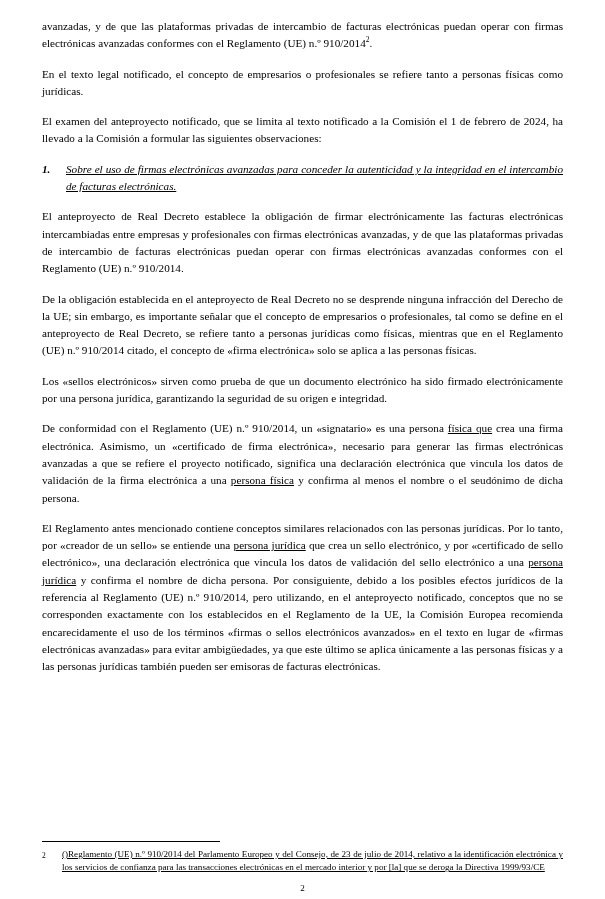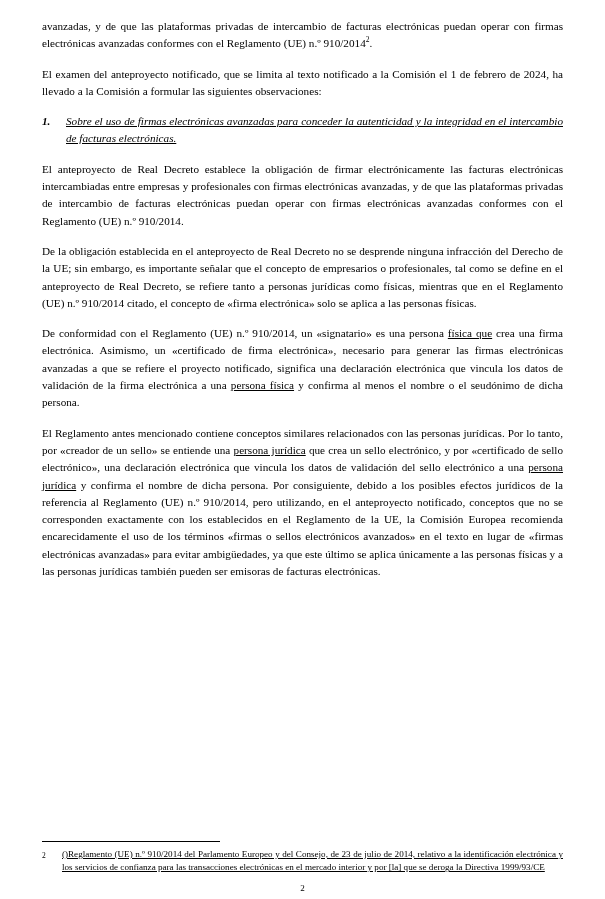--- a/index.html
+++ b/index.html
@@ -87,32 +87,34 @@
     font-size: 9.1px;
   }
 </style>
 </head>
 <body>
 
 <div class="page">
 
   <p class="para"><span>avanzadas, y de que las plataformas privadas de intercambio de facturas electrónicas puedan operar con firmas electrónicas avanzadas conformes con el Reglamento (UE) n.º 910/2014</span><sup>2</sup><span>.</span></p>
 
+  <p class="para">En el texto legal notificado, el concepto de empresarios o profesionales se refiere tanto a personas físicas como jurídicas.</p>
 
   <p class="para">El examen del anteproyecto notificado, que se limita al texto notificado a la Comisión el 1 de febrero de 2024, ha llevado a la Comisión a formular las siguientes observaciones:</p>
 
   <div class="numbered">
     <span class="num">1.</span>
     <span class="txt">Sobre el uso de firmas electrónicas avanzadas para conceder la autenticidad y la integridad en el intercambio de facturas electrónicas.</span>
   </div>
 
   <p class="para">El anteproyecto de Real Decreto establece la obligación de firmar electrónicamente las facturas electrónicas intercambiadas entre empresas y profesionales con firmas electrónicas avanzadas, y de que las plataformas privadas de intercambio de facturas electrónicas puedan operar con firmas electrónicas avanzadas conformes con el Reglamento (UE) n.º 910/2014.</p>
 
   <p class="para">De la obligación establecida en el anteproyecto de Real Decreto no se desprende ninguna infracción del Derecho de la UE; sin embargo, es importante señalar que el concepto de empresarios o profesionales, tal como se define en el anteproyecto de Real Decreto, se refiere tanto a personas jurídicas como físicas, mientras que en el Reglamento (UE) n.º 910/2014 citado, el concepto de «firma electrónica» solo se aplica a las personas físicas.</p>
 
+  <p class="para">Los «sellos electrónicos» sirven como prueba de que un documento electrónico ha sido firmado electrónicamente por una persona jurídica, garantizando la seguridad de su origen e integridad.</p>
 
   <p class="para">
     <span>De conformidad con el Reglamento (UE) n.º 910/2014, un «signatario» es una persona </span><u class="plain">física que</u><span> crea una firma electrónica. Asimismo, un «certificado de firma electrónica», necesario para generar las firmas electrónicas avanzadas a que se refiere el proyecto notificado, significa una declaración electrónica que vincula los datos de validación de la firma electrónica a una </span><u class="plain">persona física</u><span> y confirma al menos el nombre o el seudónimo de dicha persona.</span>
   </p>
 
   <p class="para">
     <span>El Reglamento antes mencionado contiene conceptos similares relacionados con las personas jurídicas. Por lo tanto, por «creador de un sello» se entiende una </span><u class="plain">persona jurídica</u><span> que crea un sello electrónico, y por «certificado de sello electrónico», una declaración electrónica que vincula los datos de validación del sello electrónico a una </span><u class="plain">persona jurídica</u><span> y confirma el nombre de dicha persona. Por consiguiente, debido a los posibles efectos jurídicos de la referencia al Reglamento (UE) n.º 910/2014, pero utilizando, en el anteproyecto notificado, conceptos que no se corresponden exactamente con los establecidos en el Reglamento de la UE, la Comisión Europea recomienda encarecidamente el uso de los términos «firmas o sellos electrónicos avanzados» en el texto en lugar de «firmas electrónicas avanzadas» para evitar ambigüedades, ya que este último se aplica únicamente a las personas físicas y a las personas jurídicas también pueden ser emisoras de facturas electrónicas.</span>
   </p>
 
   <div class="footnote-area">

